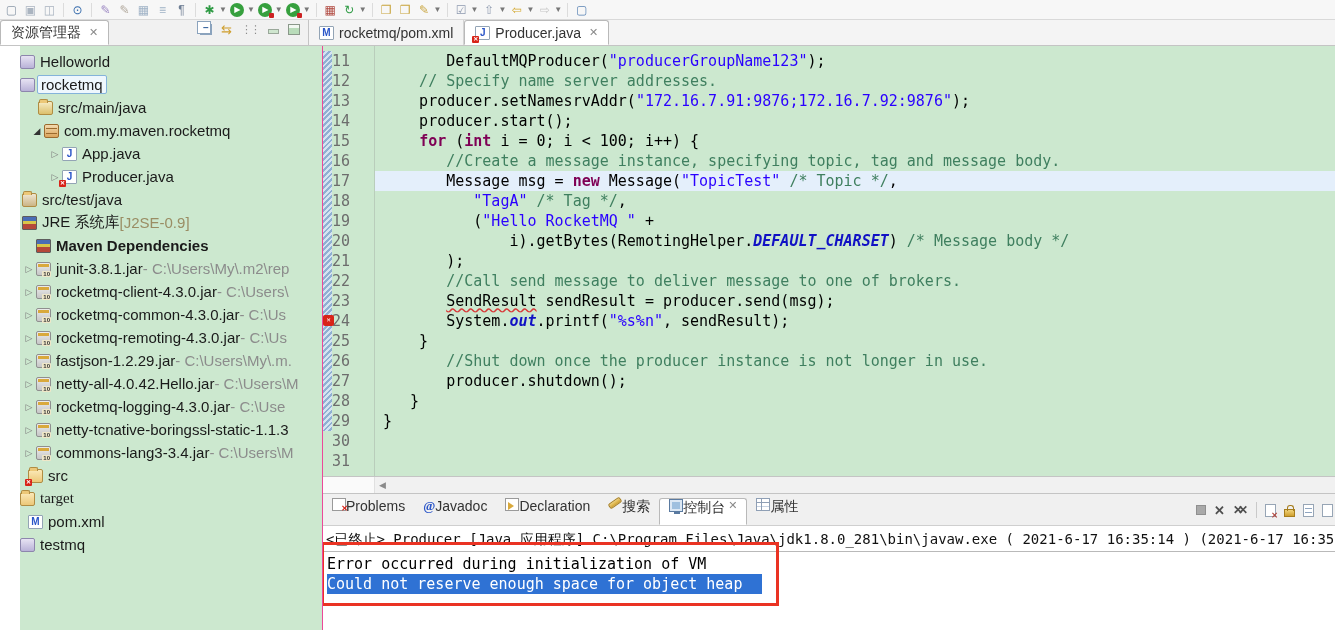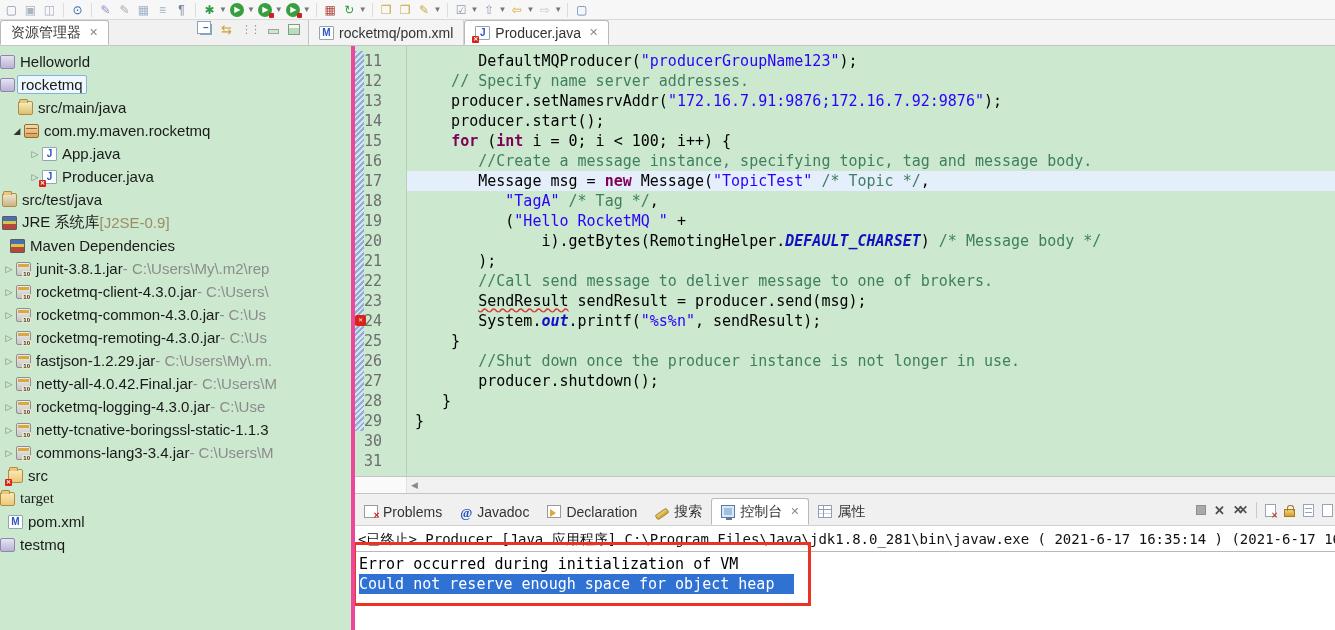--- a/index.html
+++ b/index.html
@@ -32,21 +32,21 @@
   .hic-collapse::before { content:""; position:absolute; left:-4px; top:-4px; width:12px; height:11px;
     border:1px solid #8ba3bd; background:#fff; }
   .hic-collapse::after { content:"–"; position:absolute; left:2px; top:-3px; color:#3a66a0; font-weight:bold; font-size:10px; }
   .hic-link { color:#cf9f2e; font-size:13px; line-height:11px; }
   .hic-menu { color:#8a8a8a; font-size:11px; letter-spacing:-2px; line-height:11px; }
   .hic-min { width:11px; height:5px; border:1px solid #9aa89a; background:#cfe6cf; margin-top:3px; }
   .hic-max { width:12px; height:11px; border:1px solid #8a988a; background:linear-gradient(#f2f8f2 0 35%, #b9dcba 35% 100%); }
 
   
   .main { display:flex; height:584px; }
-  .sidebar { width:355px; background:#cce8cf; border-right:4px solid #ec4899; overflow:hidden; }
+  .sidebar { width:303px; background:#cce8cf; border-right:1px solid #ec4899; overflow:hidden;margin-left:20px; }
   .rightcol { flex:1; display:flex; flex-direction:column; min-width:0; }
 
   
   .tree { padding-top:4px; font-size:15px; color:#1a1a1a; }
   .trow { height:23px; display:flex; align-items:center; white-space:nowrap; overflow:hidden; }
   .arrow { width:14px; font-size:9px; color:#7b7b7b; text-align:center; flex:0 0 14px; }
   .arrow.exp { color:#333; }
   .tlabel { margin-left:5px; }
   .tlabel.sel { background:#eef7fd; border:1px solid #84b3da; border-radius:2px; padding:0 3px; margin-left:2px; }
   .tsub { color:#8c8c8c; }
@@ -92,21 +92,21 @@
   .se { color:#000; text-decoration:underline; text-decoration-style:wavy; text-decoration-color:#d83a3a; }
 
   .hscroll { height:18px; border-top:1px solid #c4c4c4; border-bottom:1px solid #c4c4c4;
     background:#f1f1f1; display:flex; align-items:center; }
   .hscroll .gut { width:52px; height:100%; background:#fafafa; border-right:1px solid #e0e0e0; }
   .hs-arrow { color:#8a8a8a; font-size:9px; padding:0 4px; }
 
   
   .bpanel-tabs { height:32px; background:#f0f0f0; display:flex; align-items:flex-end; position:relative;
     border-bottom:1px solid #cfcfcf; padding-top:3px; }
-  .btab { display:flex; align-items:center; gap:5px; height:27px; padding:0 9px; font-size:14px; color:#333; }
+  .btab { display:flex; height:27px; padding:0 9px; font-size:14px; color:#333; }
   .btab.active { background:#fff; border:1px solid #b9b9b9; border-bottom:1px solid #fff;
     border-top-left-radius:3px; border-top-right-radius:3px; }
   .mini { width:14px; height:13px; position:relative; display:inline-block; }
   .mi-problems { background:#fff; border:1px solid #9a9a9a; }
   .mi-problems::after { content:"✕"; position:absolute; right:-3px; bottom:-3px; color:#d82318; font-size:8px; font-weight:bold; }
   .mi-javadoc { color:#2a55c8; font:bold 13px "Liberation Serif",serif; width:auto; }
   .mi-declaration { background:#fff; border:1px solid #9a9a9a; }
   .mi-declaration::after { content:""; position:absolute; left:2px; top:3px; border:4px solid transparent; border-left:6px solid #d9a93c; }
   .mi-search { width:14px; height:6px; background:linear-gradient(#f0d37a,#cf9f2e); border:1px solid #a67d1e;
     border-radius:2px; transform:rotate(-35deg); top:2px; }
@@ -247,21 +247,21 @@
         </div>
         <div class="trow" style="padding-left: 2px;">
           <span class="ti ti-srcfolder2"></span>
           <span class="tlabel">src/test/java</span>
         </div>
         <div class="trow" style="padding-left: 2px;">
           <span class="ti ti-lib"></span>
           <span class="tlabel">JRE 系统库</span>
           <span class="tsub jre"> [J2SE-0.9]</span>
         </div>
-        <div class="trow" style="padding-left: 10px;">
+        <div class="trow" style="padding-left: 16px; font-weight: bold;">
           <span class="ti ti-lib"></span>
           <span class="tlabel">Maven Dependencies</span>
         </div>
         <div class="trow" style="padding-left: 2px;">
           <span class="arrow">▷</span>
           <span class="ti ti-jar"></span>
           <span class="tlabel">junit-3.8.1.jar</span>
           <span class="tsub"> - C:\Users\My\.m2\rep</span>
         </div>
         <div class="trow" style="padding-left: 2px;">
@@ -284,21 +284,21 @@
         </div>
         <div class="trow" style="padding-left: 2px;">
           <span class="arrow">▷</span>
           <span class="ti ti-jar"></span>
           <span class="tlabel">fastjson-1.2.29.jar</span>
           <span class="tsub"> - C:\Users\My\.m.</span>
         </div>
         <div class="trow" style="padding-left: 2px;">
           <span class="arrow">▷</span>
           <span class="ti ti-jar"></span>
-          <span class="tlabel">netty-all-4.0.42.Final.jar</span>
+          <span class="tlabel">netty-all-4.0.42.Hello.jar</span>
           <span class="tsub"> - C:\Users\M</span>
         </div>
         <div class="trow" style="padding-left: 2px;">
           <span class="arrow">▷</span>
           <span class="ti ti-jar"></span>
           <span class="tlabel">rocketmq-logging-4.3.0.jar</span>
           <span class="tsub"> - C:\Use</span>
         </div>
         <div class="trow" style="padding-left: 2px;">
           <span class="arrow">▷</span>

